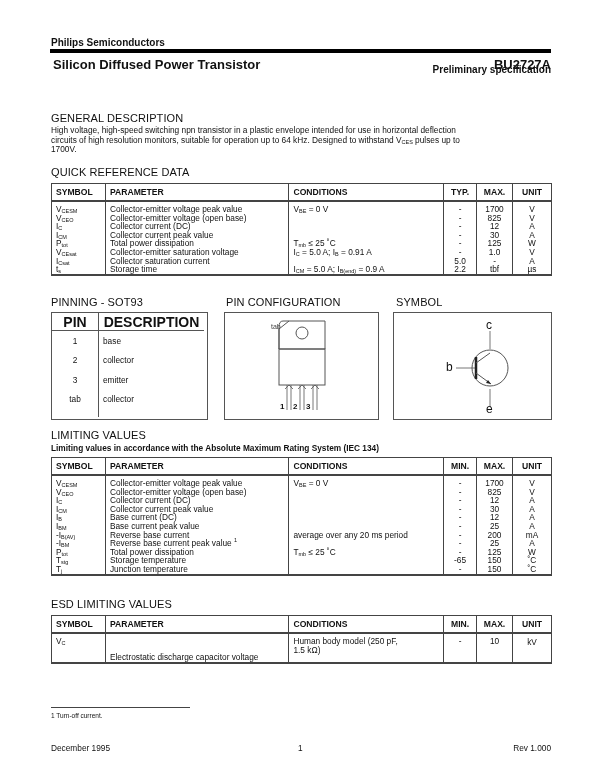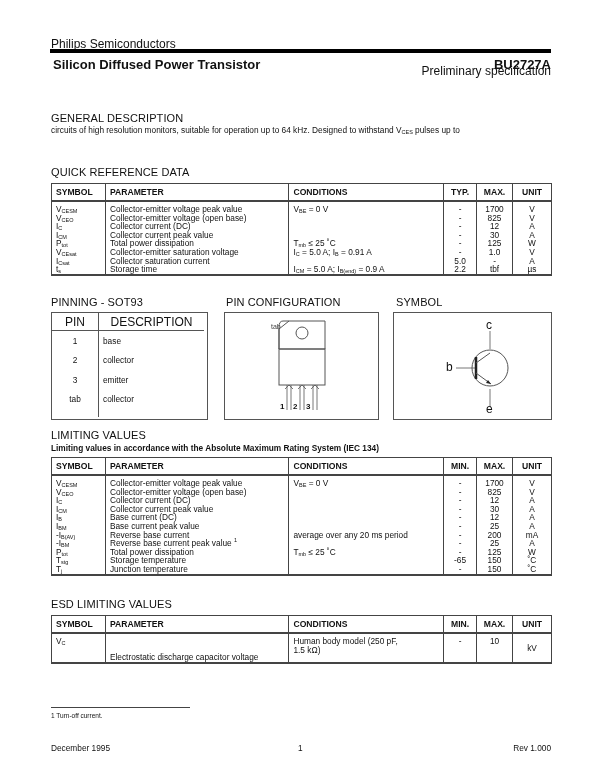--- a/index.html
+++ b/index.html
@@ -1,54 +1,56 @@
 <!DOCTYPE html>
 <html><head>
 <meta charset="utf-8">
 <style>
   html, body { margin: 0; padding: 0; background: #ffffff; }
   body { width: 600px; height: 776px; position: relative; overflow: hidden;
          font-family: "Liberation Sans", sans-serif; color: #111; }
   .abs { position: absolute; }
-  .hdr-small { font-size: 12px; font-weight: normal; }
+  .hdr-small { font-size: 10px; font-weight: bold; }
   .rule-thick { position: absolute; left: 50px; width: 501px; height: 4px; background: #000; }
   .title { font-size: 13px; font-weight: bold; }
   .sec { font-size: 11px; font-weight: normal; letter-spacing: 0.1px; }
   .para { font-size: 8.3px; line-height: 9.6px; }
   table.dt { position: absolute; border-collapse: collapse; font-size: 8.3px; }
   table.dt th { border: 1px solid #444; font-weight: bold; font-size: 8.6px; text-align: left;
                 padding: 2px 4px; height: 12px; border-bottom: 2px solid #444; }
   table.dt th.c { text-align: center; }
   table.dt td { border-left: 1px solid #444; border-right: 1px solid #444; padding: 0 4px;
                 vertical-align: top; line-height: 8.6px; }
   table.dt td.c { text-align: center; }
   table.dt tbody tr:last-child td { border-bottom: 2px solid #444; }
   table.dt tbody tr:first-child td { padding-top: 3px; }
   sub { font-size: 5.5px; vertical-align: -1px; line-height: 0; }
   sup { font-size: 5.5px; line-height: 0; }
   .box { position: absolute; border: 1.5px solid #555; }
   table.pin { position: absolute; border-collapse: collapse; font-size: 8.3px; }
-  table.pin th { font-size: 12px; font-weight: normal; border-bottom: 1.5px solid #555; height: 17px; padding: 0; }
+  table.pin th { font-size: 14px; font-weight: bold; border-bottom: 1.5px solid #555; height: 17px; padding: 0; }
   table.pin td { height: 19.5px; padding: 0 4px; }
   table.pin td.pn { text-align: center; border-right: 1.5px solid #555; width: 38px; }
   table.pin th.pn { border-right: 1.5px solid #555; }
   .foot { font-size: 8.3px; }
 </style>
 </head>
 <body>
 
 <div class="abs hdr-small" style="left:51px; top:37px;">Philips Semiconductors</div>
 <div class="abs hdr-small" style="right:49px; top:37px;margin-top:27px;">Preliminary specification</div>
 <div class="rule-thick" style="top:49px;"></div>
 <div class="abs title" style="left:53px; top:57px;">Silicon Diffused Power Transistor</div>
 <div class="abs title" style="right:49px; top:57px;">BU2727A</div>
 
 <div class="abs sec" style="left:51px; top:112px;">GENERAL DESCRIPTION</div>
 <div class="abs para" style="left:51px; top:126px; width:510px;">
+  <div>High voltage, high-speed switching npn transistor in a plastic envelope intended for use in horizontal deflection</div>
   <div><span>circuits of high resolution monitors, suitable for operation up to 64 kHz. Designed to withstand V</span><sub>CES</sub><span> pulses up to</span></div>
+  <div>1700V.</div>
 </div>
 
 <div class="abs sec" style="left:51px; top:166px;">QUICK REFERENCE DATA</div>
 <table class="dt" style="left:51px; top:183px; width:501px;">
   <colgroup>
       <col style="width:54px">
       <col style="width:184px">
       <col style="width:155px">
       <col style="width:33px">
       <col style="width:36px">
@@ -337,21 +339,21 @@
   <tbody>
     <tr>
       <td style="padding-top:3px;"><span>V</span><sub>C</sub></td>
       <td style="padding-top:19px;">Electrostatic discharge capacitor voltage</td>
       <td style="padding-top:3px;">
           <div>Human body model (250 pF,</div>
           <div>1.5 kΩ)</div>
         </td>
       <td class="c" style="padding-top:3px;">-</td>
       <td class="c" style="padding-top:3px;">10</td>
-      <td class="c" style="padding-top:10px;border-radius:7px;">kV</td>
+      <td class="c" style="padding-top:4px;border-radius:7px;">kV</td>
     </tr>
   </tbody>
 </table>
 
 <div class="abs" style="left:51px; top:707px; width:139px; height:1px; background:#444;"></div>
 <div class="abs" style="left:51px; top:712px; font-size:6.5px;">1 Turn-off current.</div>
 
 <div class="abs foot" style="left:51px; top:743px;">December 1995</div>
 <div class="abs foot" style="left:298px; top:743px;">1</div>
 <div class="abs foot" style="right:49px; top:743px;">Rev 1.000</div>

